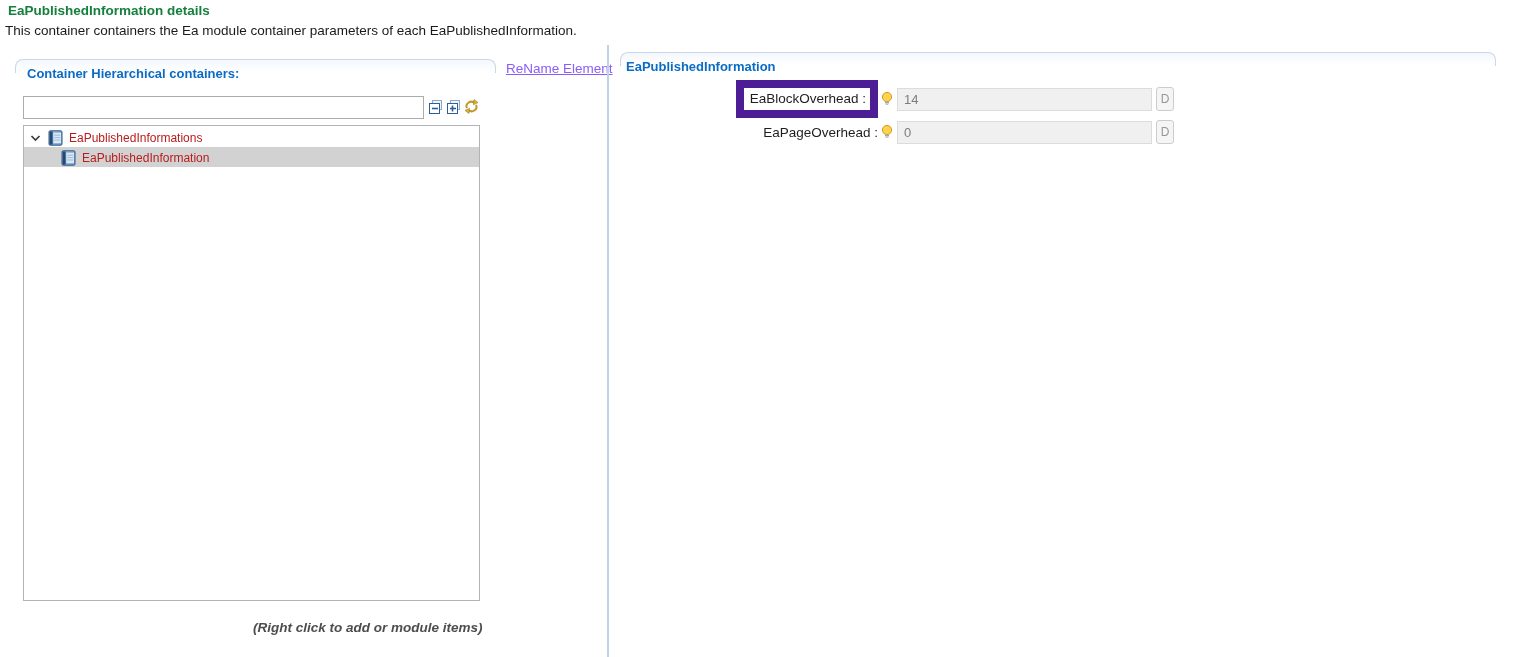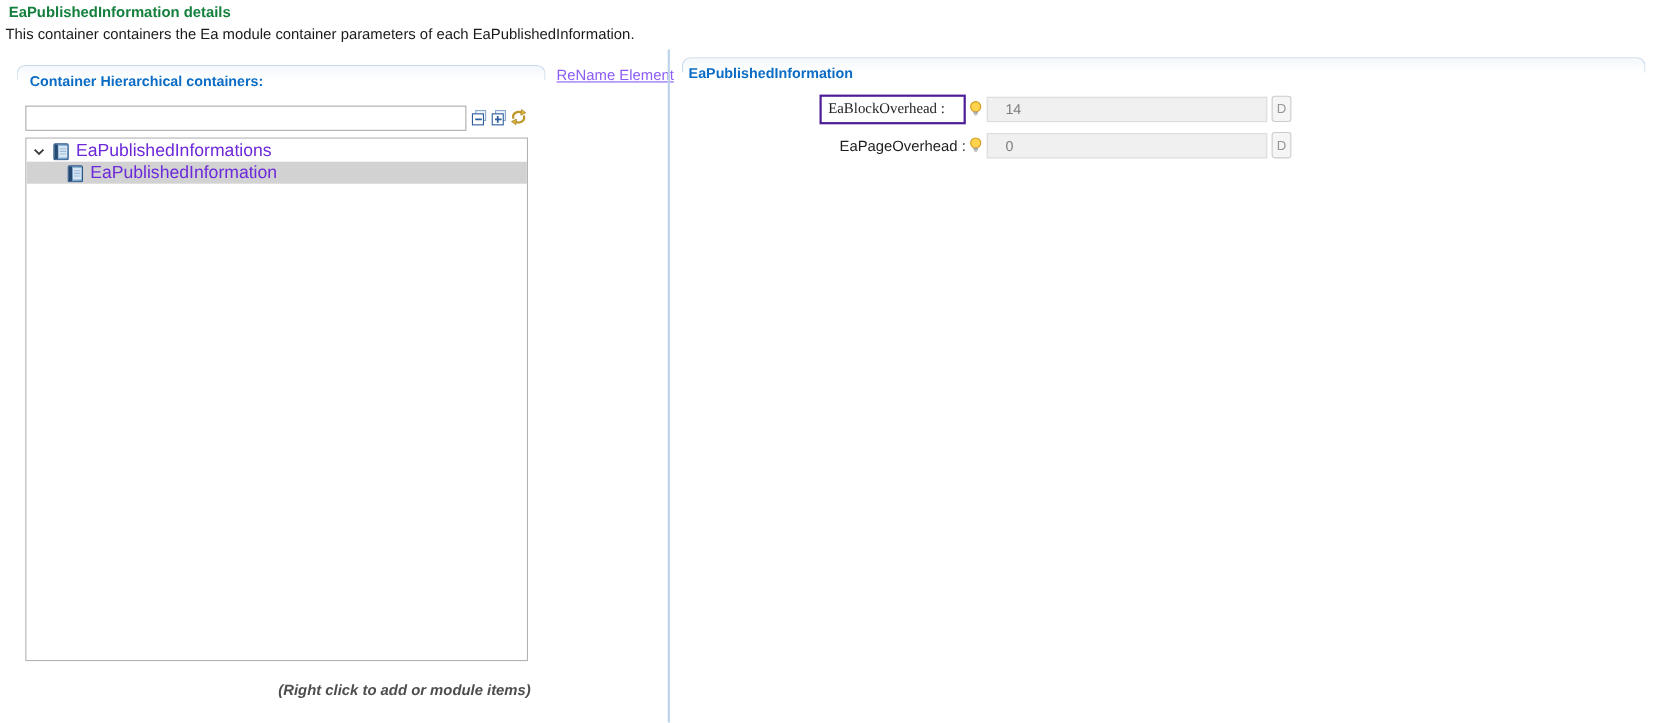--- a/index.html
+++ b/index.html
@@ -61,21 +61,21 @@
   }
   .tree-row {
     height: 20px; display: flex; align-items: center; cursor: default;
     white-space: nowrap; padding-top: 1px;
   }
   .tree-row.root { padding-left: 6px; margin-top: 1px; }
   .tree-row.child { padding-left: 37px; }
   .tree-row.selected { background: #d2d2d2; }
   .expander { width: 11px; height: 10px; margin-right: 7px; display: inline-flex; cursor: pointer; }
   .node-icon { width: 15px; height: 16px; margin-right: 6px; display: inline-flex; }
-  .tree-label { font-size: 16px; color: #6d28d9; }
+  .tree-label { font-size: 12px; color: #b91c1c; }
 
   .hint-text {
     left: 253px; top: 620px;
     font-weight: bold; font-style: italic; color: #4d4d4d; font-size: 13.5px;
   }
 
   
   .rename-link {
     left: 506px; top: 61px;
     color: #8b5cf6; text-decoration: underline; cursor: pointer; font-size: 13.5px;
@@ -92,30 +92,29 @@
     left: 620px; height: 26px; display: flex; align-items: center;
   }
   .field-row.row-0 { top: 86px; }
   .field-row.row-1 { top: 119px; align-items: center; }
   .label-cell {
     width: 258px; text-align: right; color: #1e1e1e; font-size: 13.5px;
     flex: none;
   }
   .red-box {
     display: inline-block;
-    border: 2px solid #4c1d95;
-    padding: 3px 17px 4px 6px;
-    font-family: Liberation Serif, serif;
+    border: 8px solid #4c1d95;
+    padding: 3px 4px 4px 6px;
   }
   .bulb { width: 12px; height: 16px; margin-left: 3px; flex: none; display: inline-flex; }
   .value-input {
     margin-left: 4px; width: 255px; height: 23px; flex: none;
     background: #f0f0f0; border: 1px solid #dcdcdc;
     color: #7d7d7d; font-family: "Liberation Sans", sans-serif; font-size: 13px;
-    padding: 0 16px; outline: none;
+    padding: 0 6px; outline: none;
   }
   .default-btn {
     margin-left: 4px; width: 18px; height: 24px; flex: none;
     background: #f5f5f5; border: 1px solid #cccccc; border-radius: 3px;
     color: #979797; font-size: 12px; line-height: 22px; text-align: center;
     cursor: pointer; user-select: none;
   }
 </style>
 </head>
 <body>

